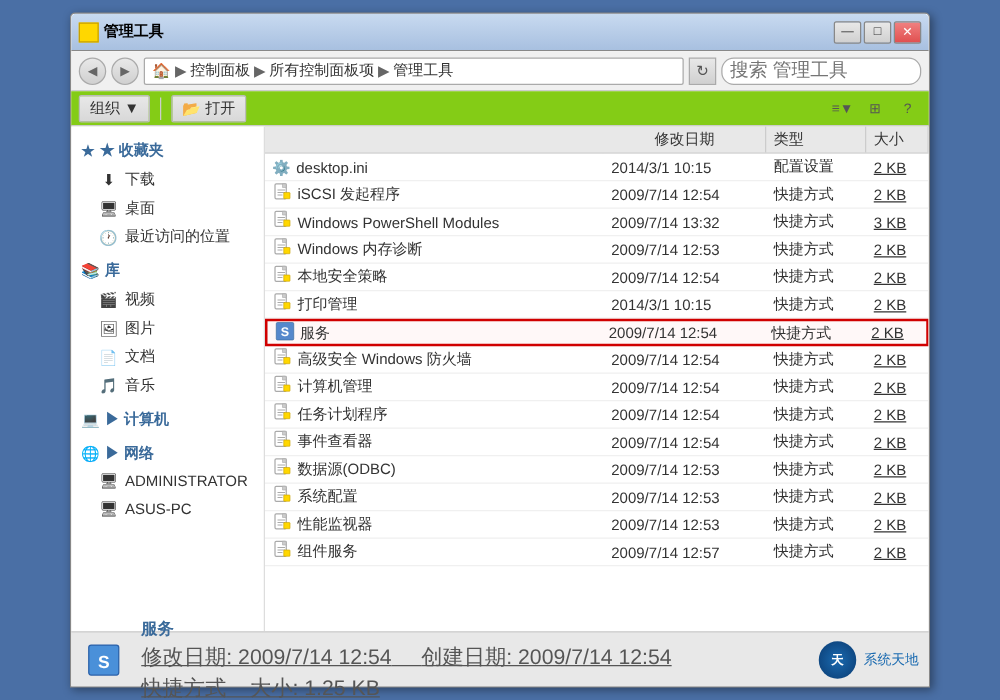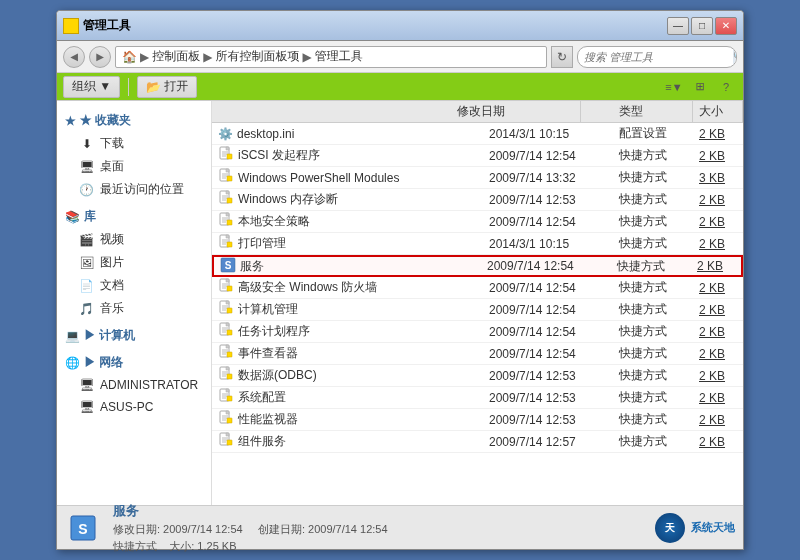--- a/index.html
+++ b/index.html
@@ -123,24 +123,23 @@
       align-items: center;
       border-radius: 10px;
       overflow: hidden;
       background: #fff;
     }
     .search-input {
       flex: 1;
       border: none;
       outline: none;
       padding: 0 6px;
-      font-size: 11px;
+      font-size: 15px;
       color: #999;
       background: transparent;
-      font-style: italic;
     }
     .search-icon-btn {
       width: 22px;
       height: 22px;
       background: #e0e8f0;
       border: none;
       cursor: pointer;
       display: flex;
       align-items: center;
       justify-content: center;
@@ -252,22 +251,22 @@
       font-size: 12px;
       color: #333;
       border-right: 1px solid #ccc;
       height: 100%;
       display: flex;
       align-items: center;
       cursor: pointer;
       white-space: nowrap;
     }
     .col-name { flex: 1; min-width: 160px; margin-top: 44px; }
-    .col-date { width: 130px; }
-    .col-type { width: 80px; margin-left: 32px; }
+    .col-date { width: 130px; justify-content: center; }
+    .col-type { width: 80px; }
     .col-size { width: 50px; }
     .file-list-body {
       flex: 1;
       overflow-y: auto;
       background: #fff;
     }
     .file-row {
       display: flex;
       align-items: center;
       height: 22px;
@@ -305,21 +304,21 @@
       display: flex;
       align-items: center;
       justify-content: center;
     }
     .status-info {
       display: flex;
       flex-direction: column;
       gap: 2px;
     }
     .status-name { font-size: 13px; font-weight: bold; color: #3a6a9a; }
-    .status-detail { font-size: 11px; color: #555; }
+    .status-detail { font-size: 17px; color: #555; text-decoration: underline; }
     .status-right {
       margin-left: auto;
       display: flex;
       flex-direction: column;
       align-items: flex-end;
       gap: 2px;
     }
     .watermark {
       display: flex;
       align-items: center;
@@ -330,21 +329,21 @@
       height: 30px;
       background: radial-gradient(circle, #1a6ab0 0%, #0a3a70 100%);
       border-radius: 50%;
       display: flex;
       align-items: center;
       justify-content: center;
     }
     .watermark-text {
       font-size: 11px;
       color: #1a6ab0;
-      font-weight: bold;
+      font-weight: normal;
     }
     
     ::-webkit-scrollbar { width: 10px; }
     ::-webkit-scrollbar-track { background: #f0f0f0; }
     ::-webkit-scrollbar-thumb { background: #c0c0c0; border: 1px solid #aaa; }
     
     .red-outline {
       border: 2px solid #d00000 !important;
       background: #fff8f8 !important;
     }

